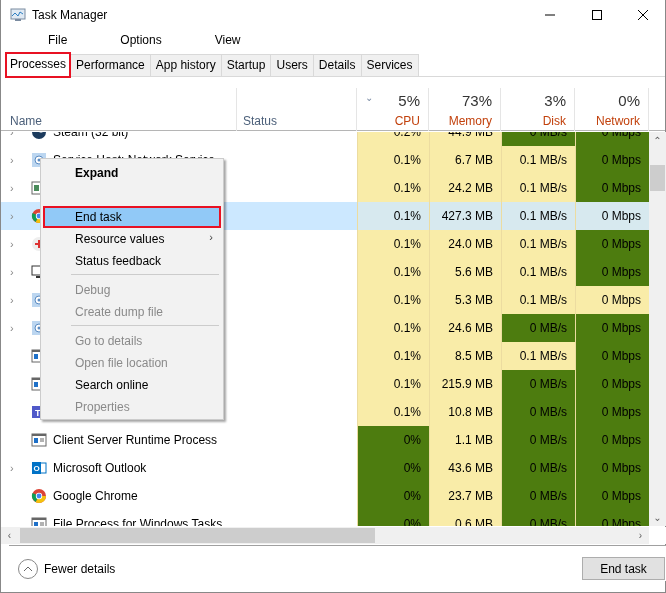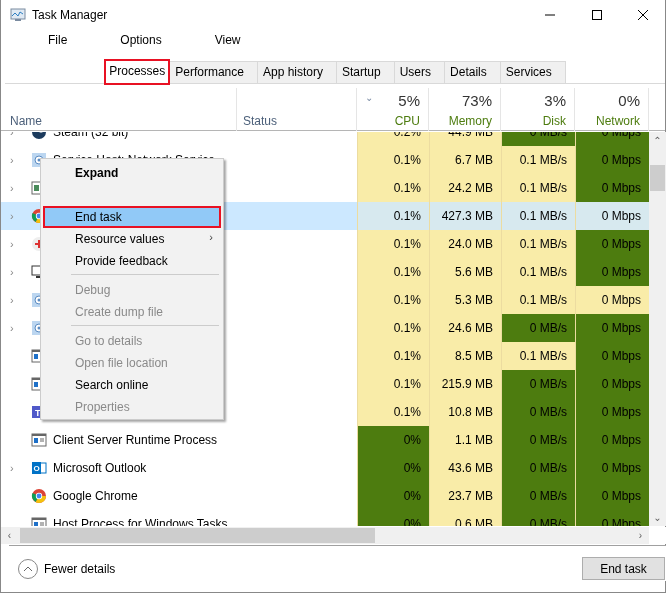--- a/index.html
+++ b/index.html
@@ -11,29 +11,29 @@
   .app-icon { position: absolute; left: 9px; top: 8px; width: 16px; height: 14px; }
   .title { position: absolute; left: 31px; top: 8px; font-size: 12px; }
   .win-btn { position: absolute; top: 0; width: 46px; height: 30px; display: flex; align-items: center; justify-content: center; cursor: default; }
   .win-btn.min { left: 526px; }
   .win-btn.max { left: 573px; }
   .win-btn.close { left: 619px; }
   
   .menubar { position: absolute; left: 0; top: 31px; height: 20px; display: flex; }
   .menu-item { padding: 2px 6px 0 7px; font-size: 12px; margin-left: 40px; }
   
-  .tabs { position: absolute; left: 4px; top: 59px; height: 25px; display: flex; border-bottom: 1px solid #d9d9d9; width: 660px; justify-content: center; }
-  .tab { height: 23px; margin-top: 2px; padding: 3px 13px 0 5px; border: 1px solid #d9d9d9; border-left: none; background: #f0f0f0; font-size: 12px; white-space: nowrap; }
+  .tabs { position: absolute; left: 4px; top: 52px; height: 25px; display: flex; border-bottom: 1px solid #d9d9d9; width: 660px; }
+  .tab { height: 23px; margin-top: 2px; padding: 3px 5px 0 5px; border: 1px solid #d9d9d9; border-left: none; background: #f0f0f0; font-size: 12px; white-space: nowrap; }
   .tab.active { background: #fff; border: 2px solid #e81123; margin-top: 0; height: 26px; padding: 3px 3px 0 3px; border-bottom: 2px solid #e81123; z-index: 2; }
   
   .header { position: absolute; left: 0; top: 88px; width: 664px; height: 43px; border-bottom: 1px solid #b5b5b5; background: #fff; }
   .hcol { position: absolute; top: 0; height: 43px; border-right: 1px solid #e5e5e5; }
   .hname { position: absolute; left: 9px; top: 26px; color: #4c607a; font-size: 12px; }
   .hpct { position: absolute; right: 8px; top: 4px; font-size: 15px; color: #333; }
-  .hlabel { position: absolute; right: 8px; top: 26px; color: #4d7c0f; font-size: 12px; }
+  .hlabel { position: absolute; right: 8px; top: 26px; color: #c2410c; font-size: 12px; }
   .sort-caret { position: absolute; left: 8px; top: 4px; color: #7a8ba5; font-size: 10px; }
   
   .rows { position: absolute; left: 0; top: 132px; width: 648px; height: 394px; overflow: hidden; }
   .row { position: absolute; left: 0; width: 648px; height: 28px; }
   .row.selected .namecell, .row.selected .statcell { background: #cce8ff; }
   .row.selected .cell { background: #d7e9ef !important; }
   .namecell { position: absolute; left: 0; top: 0; width: 236px; height: 28px; }
   .statcell { position: absolute; left: 236px; top: 0; width: 120px; height: 28px; }
   .expander { position: absolute; left: 9px; top: 8px; color: #888; font-size: 11px; }
   .picon { position: absolute; left: 30px; top: 6px; width: 16px; height: 16px; }
@@ -367,21 +367,21 @@
       </div>
       <div class="row" style="top: 378px;">
         <div class="namecell">
           <span class="picon"><svg viewBox="0 0 16 16" width="16" height="16">
               <rect x="1" y="2" width="14" height="12" fill="#fff" stroke="#666"></rect>
               <rect x="1" y="2" width="14" height="2" fill="#666"></rect>
               <rect x="3" y="6" width="4" height="5" fill="#1e70c8"></rect>
               <line x1="9" y1="7" x2="13" y2="7" stroke="#666"></line>
               <line x1="9" y1="9" x2="13" y2="9" stroke="#666"></line>
             </svg></span>
-          <span class="pname">Host Process for Windows Tasks</span>
+          <span class="pname">File Process for Windows Tasks</span>
         </div>
         <div class="statcell"></div>
         <div class="cell c-cpu h1">0%</div>
         <div class="cell c-mem h2">0.6 MB</div>
         <div class="cell c-disk h1">0 MB/s</div>
         <div class="cell c-net h1">0 Mbps</div>
       </div>
       <div class="colsep" style="left: 356px;"></div>
       <div class="colsep" style="left: 428px;"></div>
       <div class="colsep" style="left: 500px;"></div>
@@ -408,21 +408,21 @@
     </div>
     <span class="fewer-label">Fewer details</span>
     <div class="endtask-btn">End task</div>
   </div>
 
   <div class="ctx" id="ctx">
       <div class="ctx-item bold" style="top: 3px;"><span>Expand</span></div>
       <div class="ctx-item disabled" style="top: 43px;"><span>Switch to</span></div>
       <div class="ctx-item hl" style="top: 47px;"><span>End task</span></div>
       <div class="ctx-item" style="top: 69px;"><span>Resource values</span><span class="ctx-arrow">›</span></div>
-      <div class="ctx-item" style="top: 91px;"><span>Provide feedback</span></div>
+      <div class="ctx-item" style="top: 91px;"><span>Status feedback</span></div>
       <div class="ctx-item disabled" style="top: 120px;"><span>Debug</span></div>
       <div class="ctx-item disabled" style="top: 142px;"><span>Create dump file</span></div>
       <div class="ctx-item disabled" style="top: 171px;"><span>Go to details</span></div>
       <div class="ctx-item disabled" style="top: 193px;"><span>Open file location</span></div>
       <div class="ctx-item" style="top: 215px;"><span>Search online</span></div>
       <div class="ctx-item disabled" style="top: 237px;"><span>Properties</span></div>
       <div class="ctx-sep" style="top: 115px;"></div>
       <div class="ctx-sep" style="top: 166px;"></div>
     </div>
 </div>

